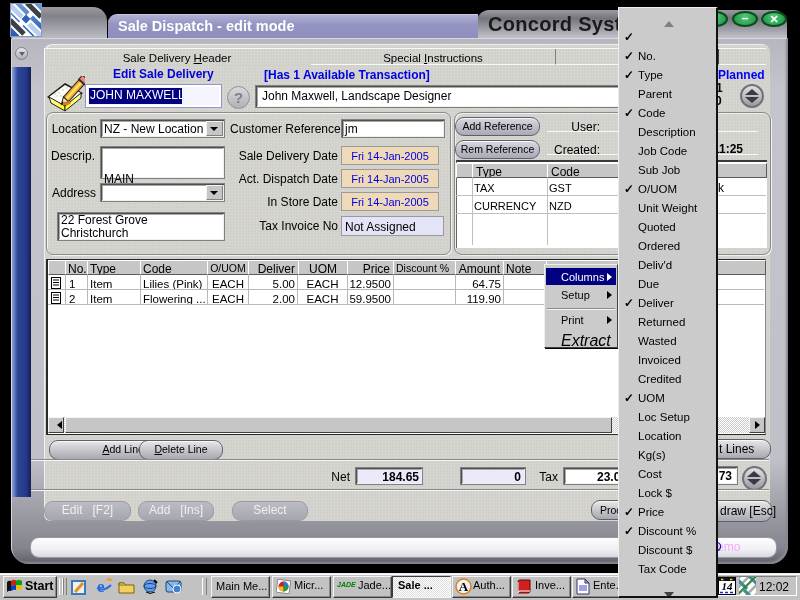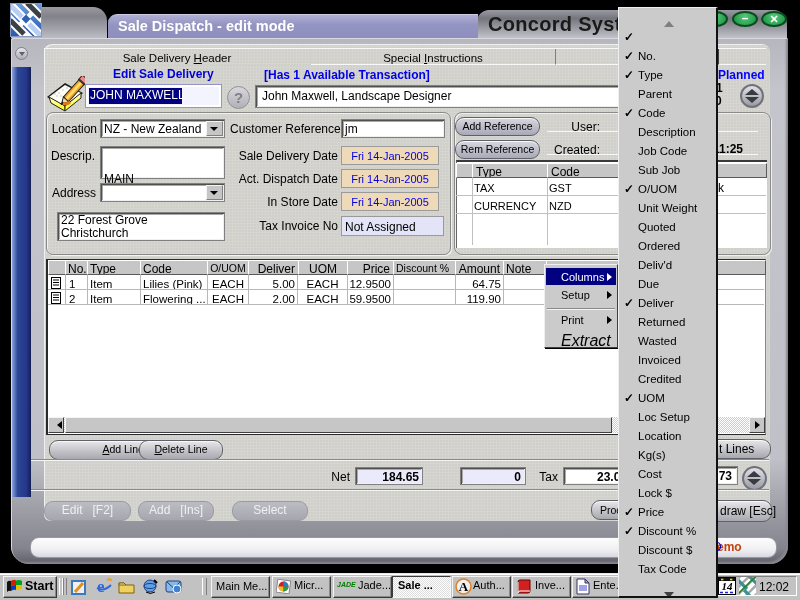--- a/index.html
+++ b/index.html
@@ -119,21 +119,21 @@
 
 <div class="a" style="left:227px;top:86px;width:23px;height:23px;border-radius:50%;background:linear-gradient(180deg,#d8d8dc,#b0b0b6);border:1px solid #909098;box-sizing:border-box;color:#808088;font-weight:bold;font-size:15px;text-align:center;line-height:21px;">?</div>
 
 <div class="a sunk" style="left:255px;top:85px;width:376px;height:23px;box-sizing:border-box;"></div>
 <div class="a" style="left:262px;top:89px;font-size:12px;">John Maxwell, Landscape Designer</div>
 
 <div class="a" style="left:46px;top:112px;width:403px;height:141px;border:1px solid #8a8a8a;border-radius:7px;box-shadow:inset 1px 1px 0 #f2f2f2, 1px 1px 0 #f2f2f2;"></div>
 
 <div class="a lbl" style="left:20px;top:122px;width:77px;">Location</div>
 <div class="a sunk" style="left:100px;top:119px;width:125px;height:19px;box-sizing:border-box;"></div>
-<div class="a" style="left:104px;top:122px;font-size:12px;">NZ - New Zealand</div>
+<div class="a" style="left:104px;top:122px;font-size:12px;">NZ - New Location</div>
 <div class="a" style="left:206px;top:121px;width:17px;height:15px;background:#c6c6c6;border:1px solid #808080;border-top-color:#f4f4f4;border-left-color:#f4f4f4;box-sizing:border-box;"></div>
 <div class="a" style="left:210px;top:127px;width:0;height:0;border-left:4px solid transparent;border-right:4px solid transparent;border-top:4px solid #000;"></div>
 <div class="a lbl" style="left:20px;top:149px;width:75px;">Descrip.</div>
 <div class="a sunk" style="left:100px;top:146px;width:125px;height:33px;box-sizing:border-box;"></div>
 <div class="a lbl" style="left:20px;top:186px;width:76px;">Address</div>
 <div class="a sunk" style="left:100px;top:183px;width:125px;height:19px;box-sizing:border-box;"></div>
 <div class="a" style="left:104px;top:172px;font-size:12px;">MAIN</div>
 <div class="a" style="left:206px;top:185px;width:17px;height:15px;background:#c6c6c6;border:1px solid #808080;border-top-color:#f4f4f4;border-left-color:#f4f4f4;box-sizing:border-box;"></div>
 <div class="a" style="left:210px;top:191px;width:0;height:0;border-left:4px solid transparent;border-right:4px solid transparent;border-top:4px solid #000;"></div>
 <div class="a sunk" style="left:57px;top:212px;width:168px;height:29px;box-sizing:border-box;"></div>
@@ -269,21 +269,21 @@
 <div class="a" style="left:31px;top:489px;width:738px;height:1px;background:#8a8a8a;border-bottom:1px solid #f4f4f4;"></div>
 
 <div class="a gbtn" style="left:44px;top:501px;width:85px;height:18px;line-height:17px;">Edit&nbsp;&nbsp;&nbsp;[F2]</div>
 <div class="a gbtn" style="left:138px;top:501px;width:74px;height:18px;line-height:17px;">Add&nbsp;&nbsp;&nbsp;[Ins]</div>
 <div class="a gbtn" style="left:232px;top:501px;width:74px;height:18px;line-height:17px;">Select</div>
 <div class="a pill" style="left:591px;top:500px;width:110px;height:20px;line-height:19px;text-align:left;padding-left:8px;box-sizing:border-box;">Process [F10]</div>
 <div class="a pill" style="left:660px;top:500px;width:110px;height:20px;"></div>
 <div class="a" style="left:720px;top:504px;font-size:12px;">draw [Esc]</div>
 
 <div class="a" style="left:30px;top:537px;width:745px;height:19px;border-radius:9px;background:linear-gradient(180deg,#fdfdfd,#f0f0f4 60%,#d8d8e0);border:1px solid #9898a0;"></div>
-<div class="a" style="left:717px;top:540px;font-size:12px;color:#c2410c;font-weight:bold;">emo</div>
+<div class="a" style="left:717px;top:540px;font-size:12px;color:#f0abfc;">emo</div>
 <div class="a" style="left:713px;top:540px;font-size:12px;color:#0000cc;">D</div>
 
 <div class="a" style="left:0px;top:573px;width:800px;height:27px;background:#c2c2c2;border-top:1px solid #e8e8e8;box-shadow:inset 0 1px 0 #fff;"></div>
 <div class="tb" style="left:3px;width:52px;font-weight:bold;font-size:12.5px;">
   <svg style="position:absolute;left:3px;top:2px;" width="16" height="15" viewBox="0 0 16 15">
     <path d="M0 3 Q2 1 4 2 L4 12 Q2 11 0 13 Z" fill="#111"></path>
     <path d="M4 2 Q7 0 9 1.5 L9 6 L4 6.5 Z" fill="#d42000"></path>
     <path d="M9 1.5 Q13 0.5 15 2 L15 6 L9 6 Z" fill="#00a020"></path>
     <path d="M4 6.5 L9 6 L9 11 Q7 10 4 12 Z" fill="#0040c8"></path>
     <path d="M9 6 L15 6 L15 10.5 Q12 10 9 11 Z" fill="#e8c000"></path>

